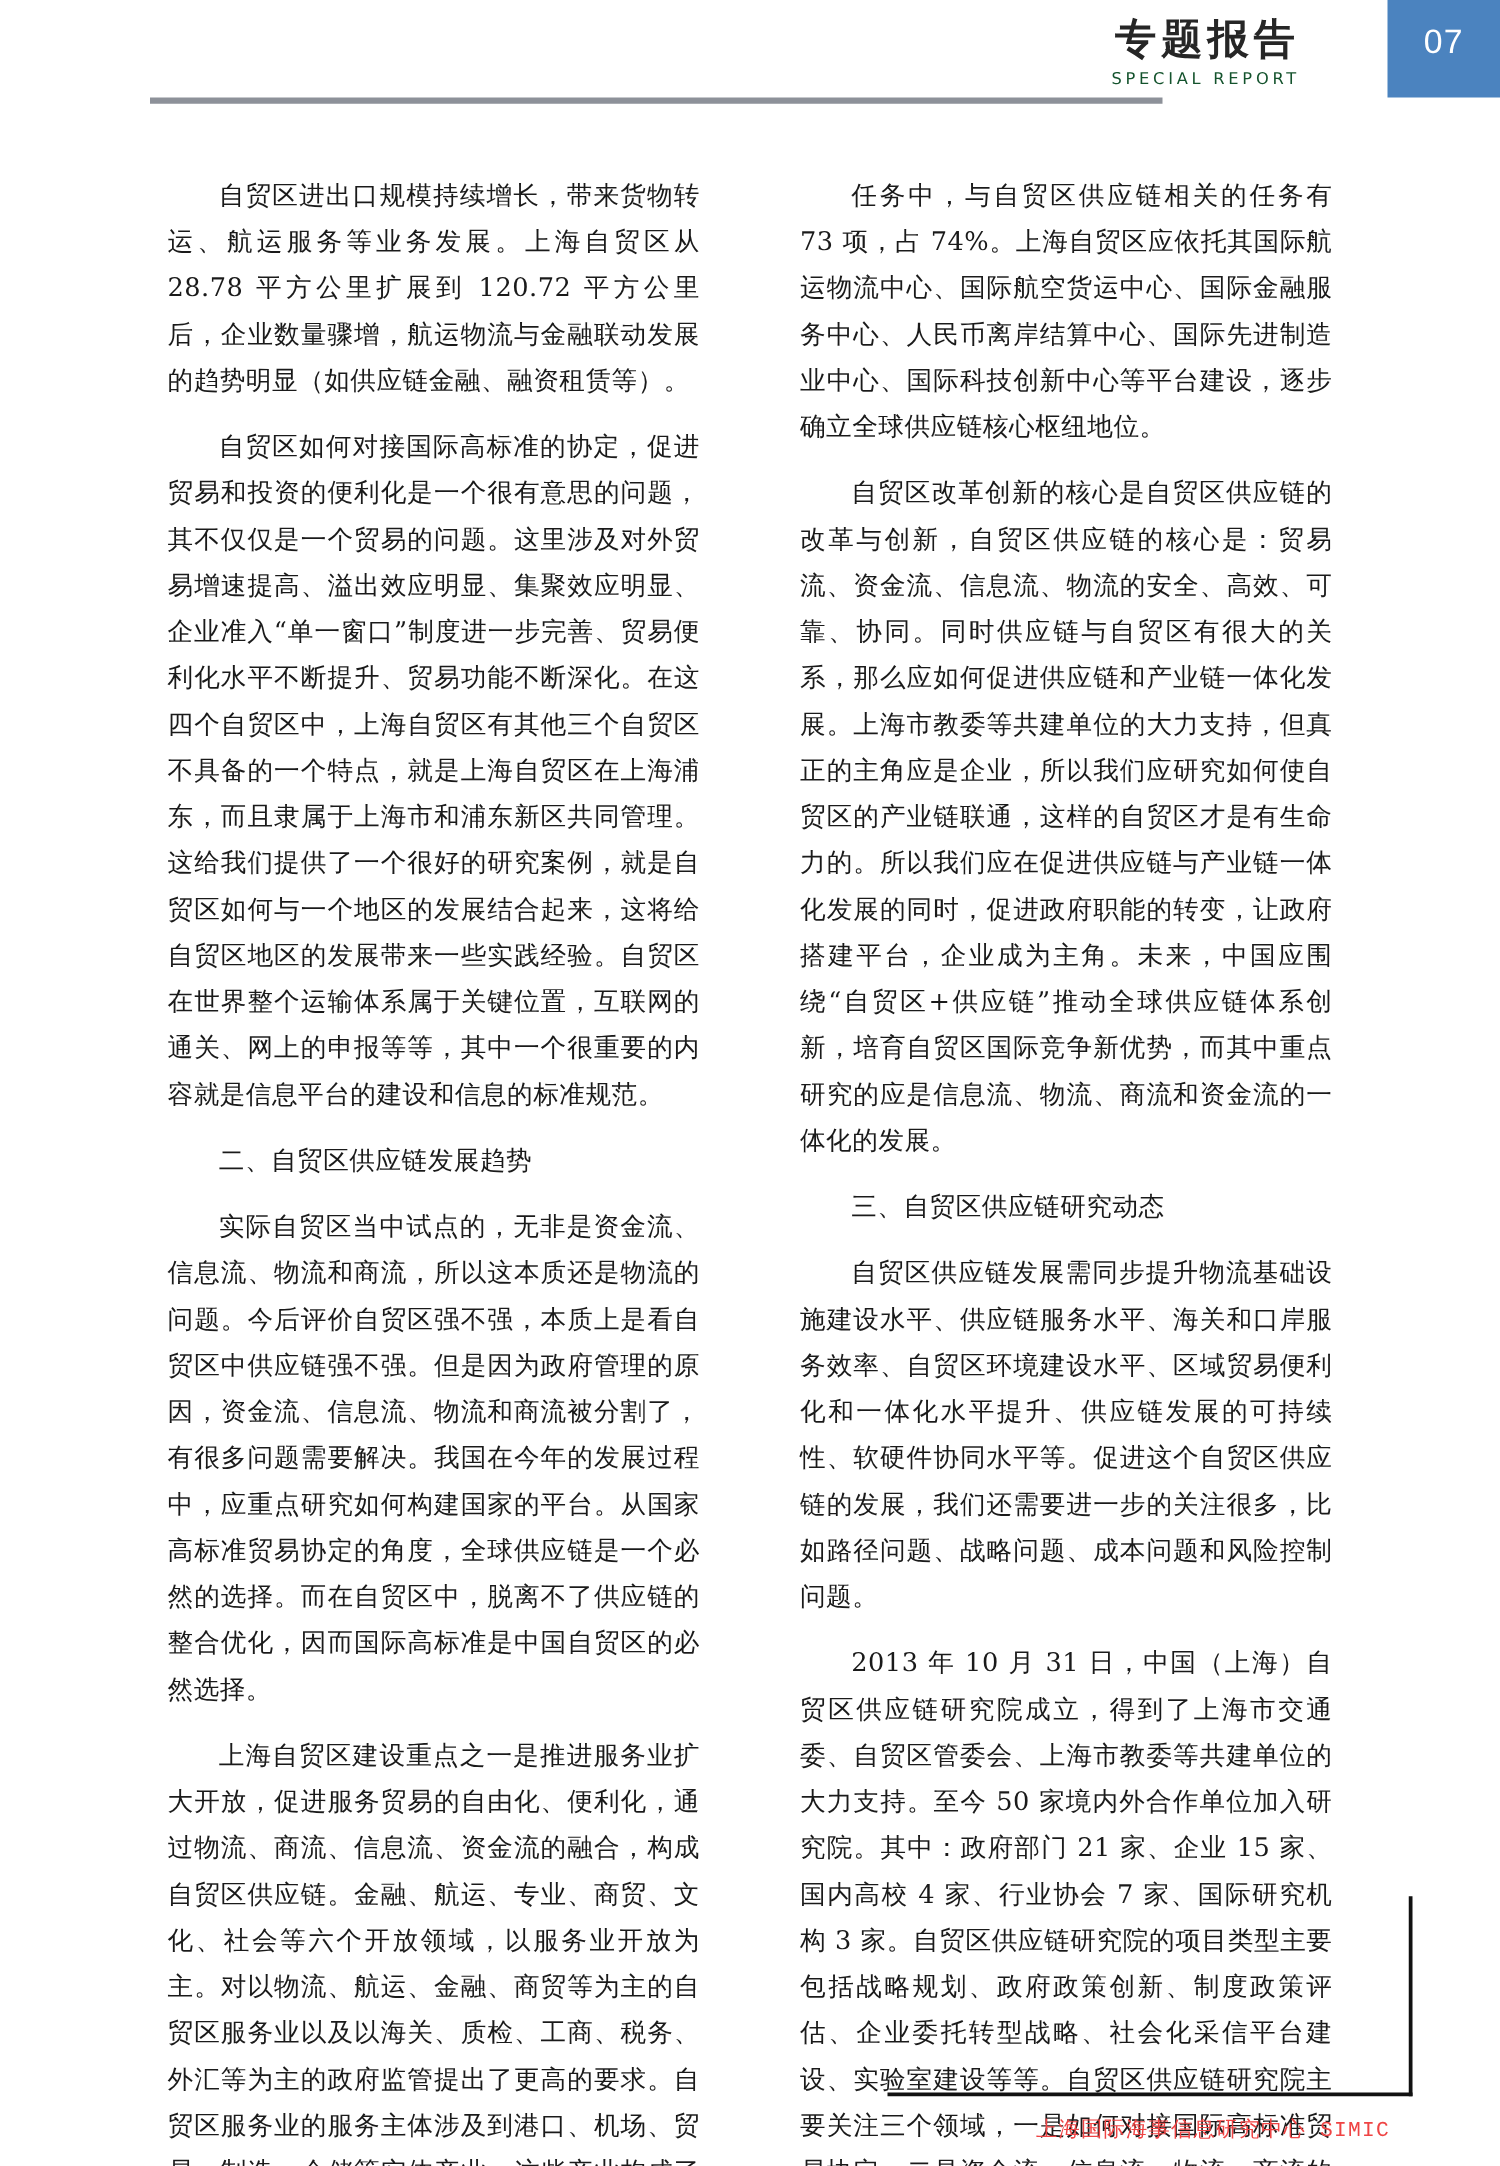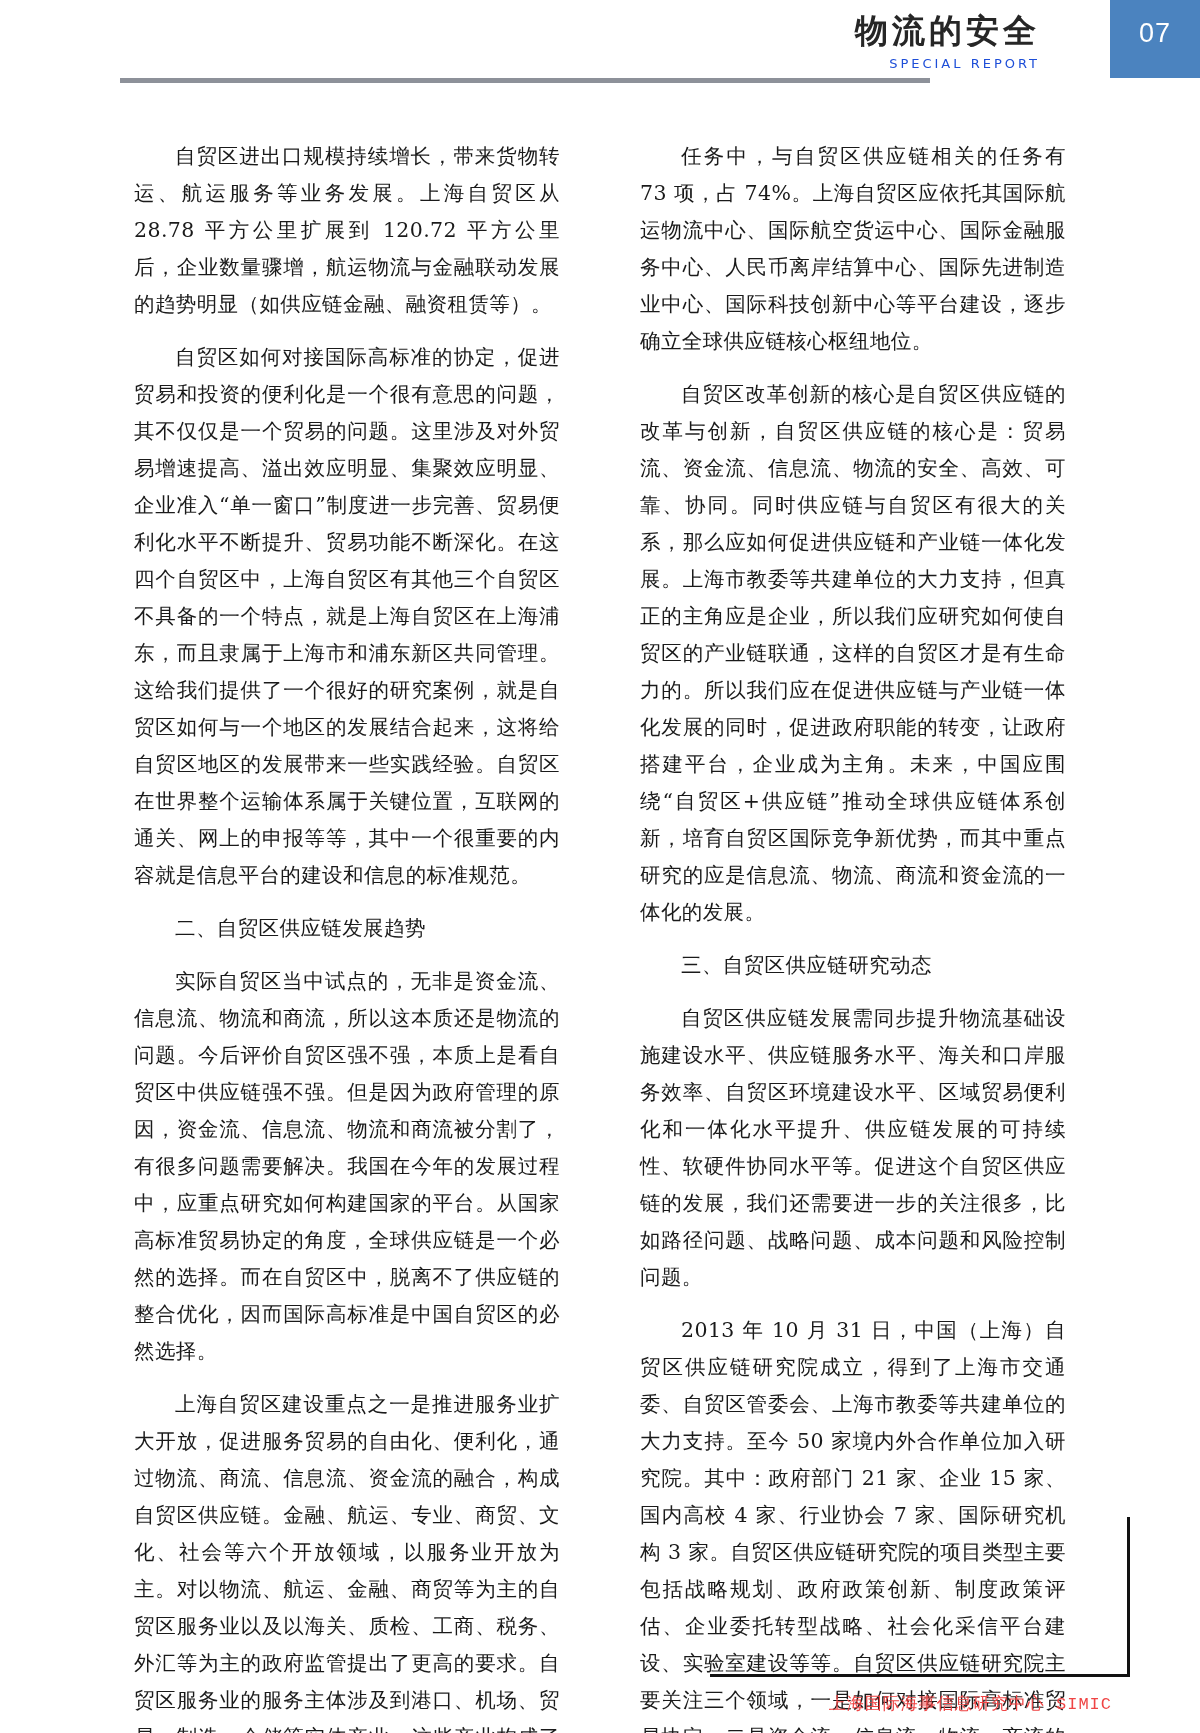--- a/index.html
+++ b/index.html
@@ -44,21 +44,21 @@
     font-weight: bold;
     font-size: 33px;
     letter-spacing: 4px;
     color: #262626;
     line-height: 1.15;
   }
   .header-title-en {
     font-family: "DejaVu Sans", "Liberation Sans", sans-serif;
     font-size: 13px;
     letter-spacing: 3px;
-    color: #1d4ed8;
+    color: #14532d;
     margin-top: 6px;
   }
   .page-number-box {
     position: absolute;
     right: 0;
     top: 0;
     width: 90px;
     height: 78px;
     background: #4b83bf;
   }
@@ -132,21 +132,21 @@
     font-size: 17px;
     letter-spacing: 1px;
     color: #ef4444;
   }
 </style>
 </head>
 <body>
 
 <div class="page-header">
   <div class="header-title-block">
-    <div class="header-title-cn">物流的安全</div>
+    <div class="header-title-cn">专题报告</div>
     <div class="header-title-en">SPECIAL REPORT</div>
   </div>
   <div class="header-rule"></div>
   <div class="page-number-box">
     <span>07</span>
   </div>
 </div>
 
 <div class="content">
   <div class="column">

